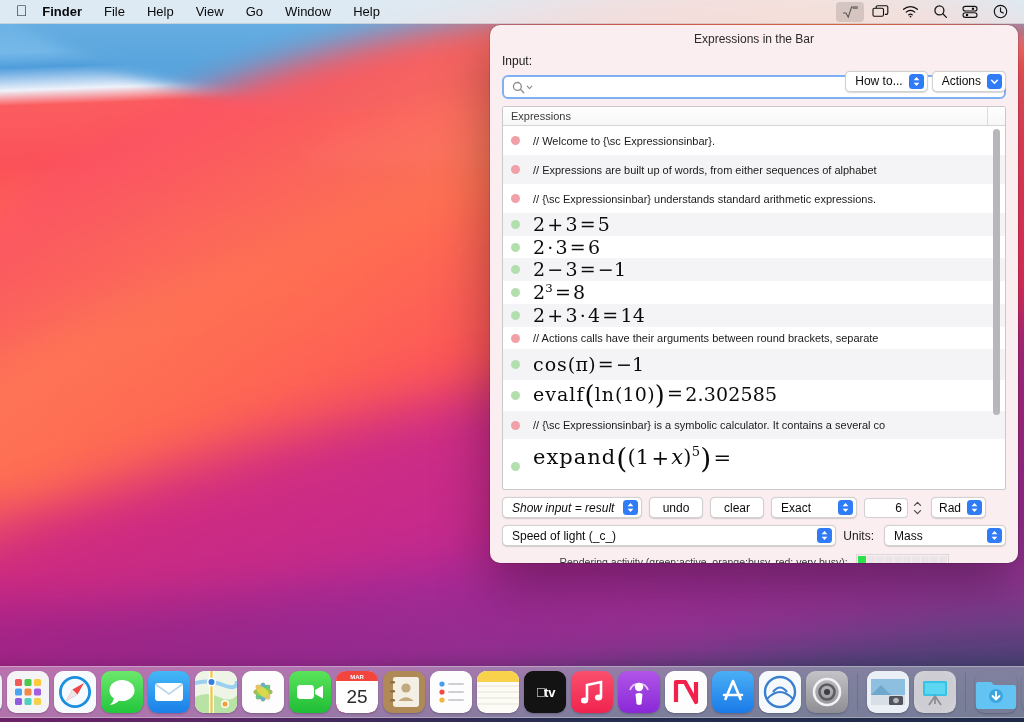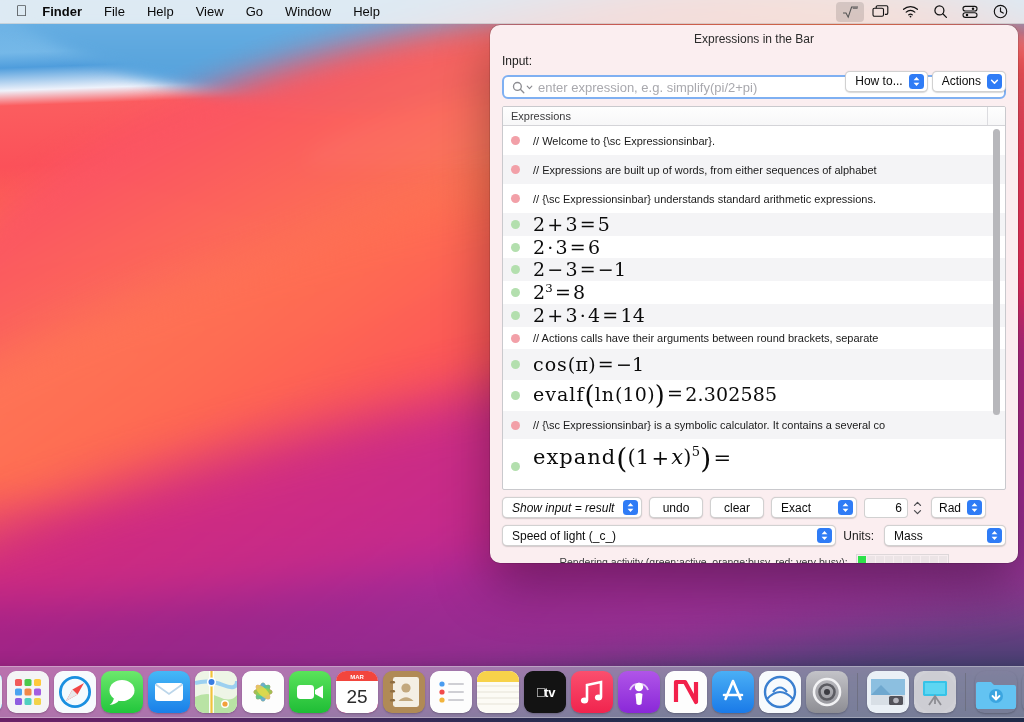--- a/index.html
+++ b/index.html
@@ -343,21 +343,20 @@
   <div id="search-wrap">
     <span id="search-icon">
       <svg width="13" height="13" viewBox="0 0 13 13" fill="none" stroke="#8d8d92" stroke-width="1.35" stroke-linecap="round">
         <circle cx="5.4" cy="5.4" r="3.9"></circle>
             <path d="M8.3 8.3 L11.8 11.8"></path>
       </svg>
       <svg width="7" height="7" viewBox="0 0 7 7" fill="none" stroke="#8d8d92" stroke-width="1.2" stroke-linecap="round" stroke-linejoin="round">
             <path d="M1.2 2.2 L3.5 4.6 L5.8 2.2"></path>
           </svg>
     </span>
-    <input id="search-input" type="text" placeholder="enter expression, e.g. simplify(pi/2+pi)" style="">
   </div>
 
   <div id="table">
     <div id="table-header">
       <span>Expressions</span>
       <span class="sep"></span>
     </div>
     <div id="rows">
 
       <div class="row">
@@ -612,21 +611,21 @@
   <div class="dock-item">
     <div class="dock-icon" style="background:linear-gradient(180deg,#5ae35a,#1fbd36)">
       <svg width="42" height="42" viewBox="0 0 42 42">
         <rect x="8" y="14" width="17" height="14" rx="3.4" fill="#fff"></rect>
         <path d="M26 19 L34 14.5 V27.5 L26 23 Z" fill="#fff"></path>
       </svg>
     </div>
   </div>
 
   <div class="dock-item">
-    <div class="dock-icon" style="background:#ec4899; flex-direction:column;border-radius:10px;">
+    <div class="dock-icon" style="background:#ec4899; flex-direction:column;">
       <svg width="42" height="42" viewBox="0 0 42 42">
         <rect width="42" height="42" rx="9.5" fill="#fff"></rect>
         <rect width="42" height="10" rx="9.5" fill="#f2453d"></rect>
         <rect y="6" width="42" height="4" fill="#f2453d"></rect>
         <text x="21" y="8.2" font-family="Liberation Sans, sans-serif" font-size="6" fill="#fff" text-anchor="middle" font-weight="bold">MAR</text>
         <text x="21" y="32" font-family="Liberation Sans, sans-serif" font-size="19" fill="#2b2b2b" text-anchor="middle">25</text>
       </svg>
     </div>
   </div>
 

